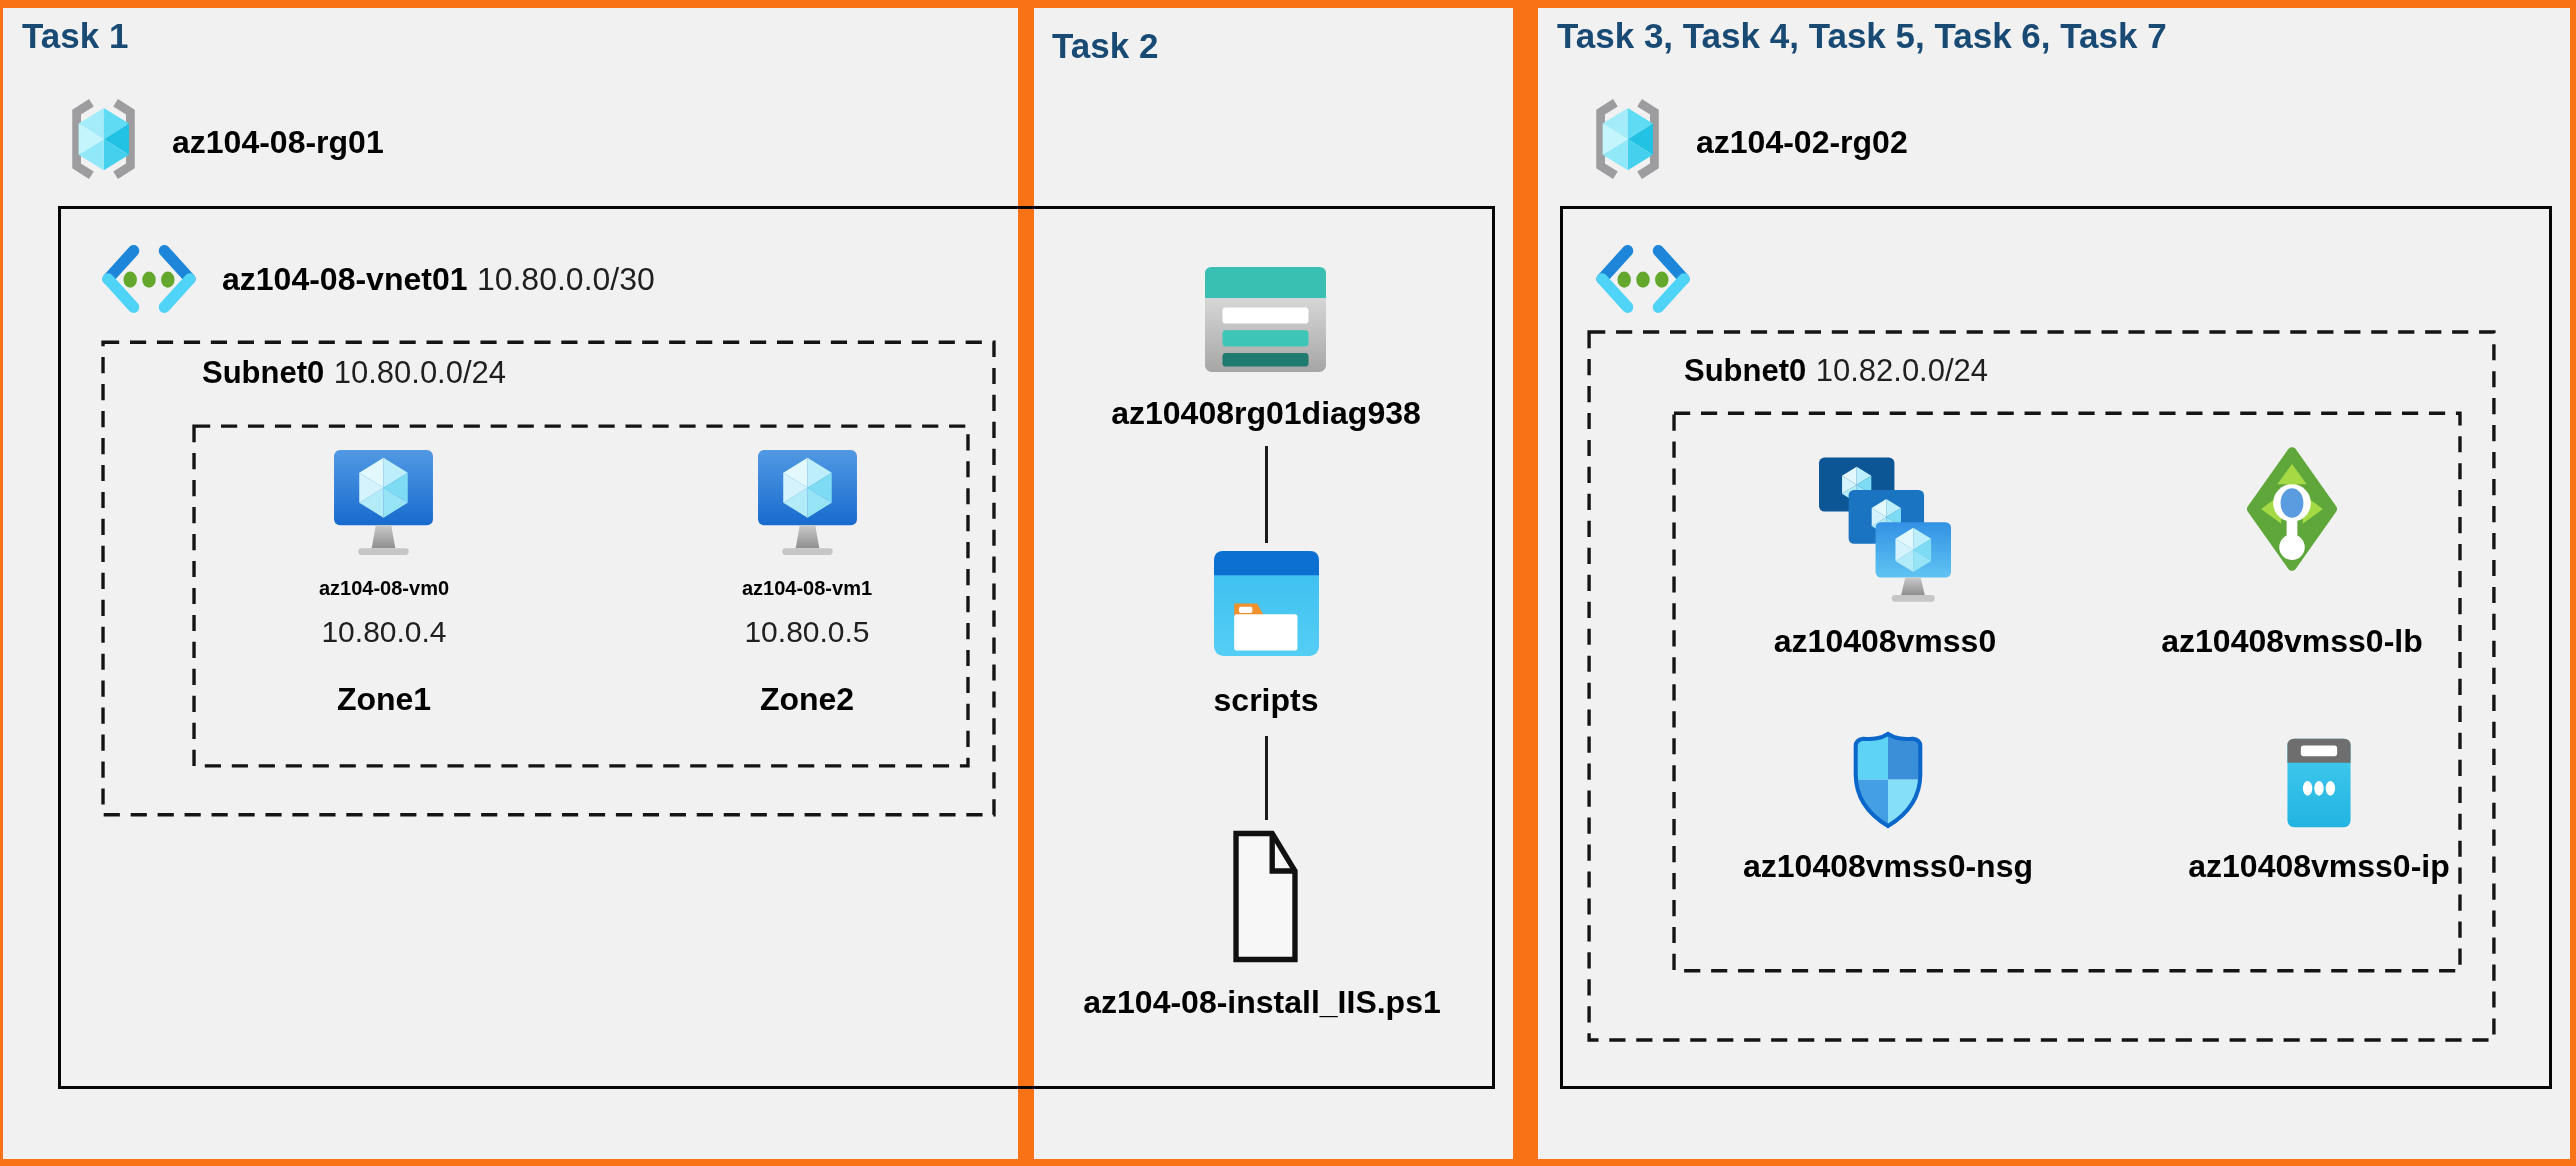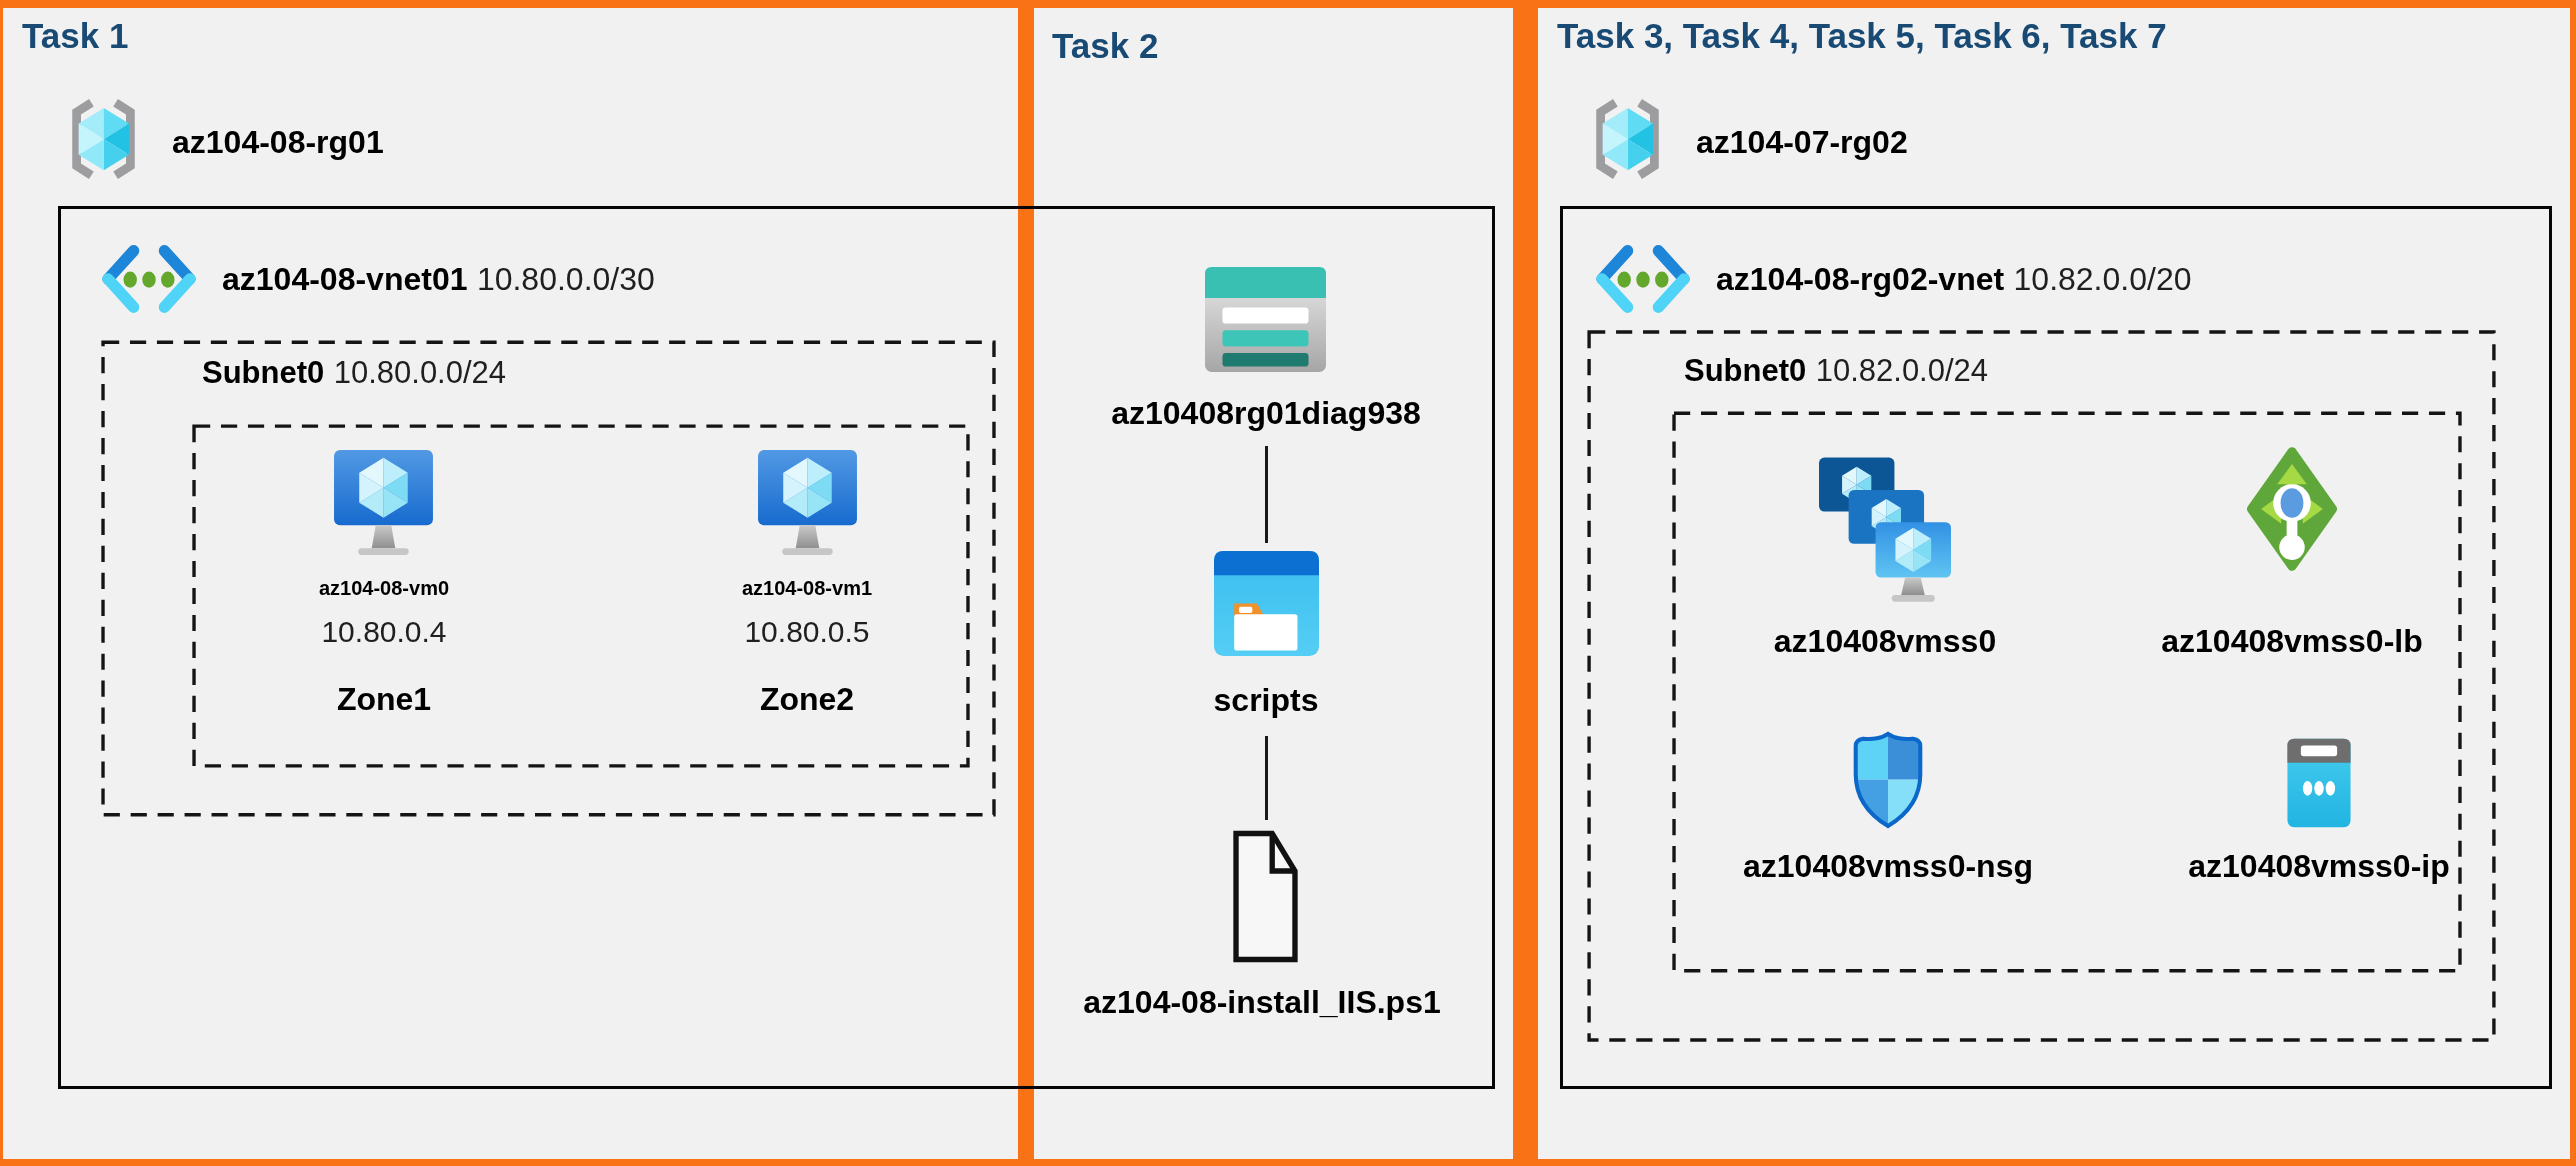--- a/index.html
+++ b/index.html
@@ -101,21 +101,21 @@
     <polyline points="84,7 106,21 106,101 84,115" fill="none" stroke="#9d9da0" stroke-width="13"></polyline>
     <use href="#cube-cyan" transform="translate(29,15) scale(1.1)"></use>
   </svg>
   <div class="res-label" style="left:172px; top:123px">az104-08-rg01</div>
 
   <svg class="icon" style="left:1583px; top:98px" width="89" height="82" viewBox="0 0 132 122">
     <polyline points="48,7 26,21 26,101 48,115" fill="none" stroke="#9d9da0" stroke-width="13"></polyline>
     <polyline points="84,7 106,21 106,101 84,115" fill="none" stroke="#9d9da0" stroke-width="13"></polyline>
     <use href="#cube-cyan" transform="translate(29,15) scale(1.1)"></use>
   </svg>
-  <div class="res-label" style="left:1696px; top:123px">az104-07-rg02</div>
+  <div class="res-label" style="left:1696px; top:123px">az104-02-rg02</div>
 
   <div class="blackbox" id="box1"></div>
   <div class="blackbox" id="box3"></div>
 
   <svg class="icon" style="left:100px; top:244px" width="98" height="70" viewBox="0 0 146 104">
     <line x1="50" y1="10" x2="12" y2="52" stroke="#1e86d8" stroke-width="17" stroke-linecap="round"></line>
     <line x1="12" y1="52" x2="50" y2="94" stroke="#4fd4f7" stroke-width="17" stroke-linecap="round"></line>
     <line x1="96" y1="10" x2="134" y2="52" stroke="#1e86d8" stroke-width="17" stroke-linecap="round"></line>
     <line x1="134" y1="52" x2="96" y2="94" stroke="#4fd4f7" stroke-width="17" stroke-linecap="round"></line>
     <ellipse cx="45" cy="53" rx="10" ry="12" fill="#63a82c"></ellipse>
@@ -128,23 +128,20 @@
 
   <svg class="icon" style="left:1594px; top:244px" width="98" height="70" viewBox="0 0 146 104">
     <line x1="50" y1="10" x2="12" y2="52" stroke="#1e86d8" stroke-width="17" stroke-linecap="round"></line>
     <line x1="12" y1="52" x2="50" y2="94" stroke="#4fd4f7" stroke-width="17" stroke-linecap="round"></line>
     <line x1="96" y1="10" x2="134" y2="52" stroke="#1e86d8" stroke-width="17" stroke-linecap="round"></line>
     <line x1="134" y1="52" x2="96" y2="94" stroke="#4fd4f7" stroke-width="17" stroke-linecap="round"></line>
     <ellipse cx="45" cy="53" rx="10" ry="12" fill="#63a82c"></ellipse>
     <ellipse cx="73" cy="53" rx="10" ry="12" fill="#63a82c"></ellipse>
     <ellipse cx="101" cy="53" rx="10" ry="12" fill="#63a82c"></ellipse>
   </svg>
-  <div class="res-label" style="left:1716px; top:260px">
-    <span>az104-08-rg02-vnet</span><span class="cidr">10.82.0.0/20</span>
-  </div>
 
   <svg class="dashedbox" style="left:101px; top:340px" width="895" height="477" viewBox="0 0 1328 707">
     <rect x="3" y="3" width="1322" height="701" fill="none" stroke="#141414" stroke-width="5" stroke-dasharray="24 16"></rect>
   </svg>
   <div class="sub-label" style="left:202px; top:355px">
     <span>Subnet0</span><span class="cidr">10.80.0.0/24</span>
   </div>
 
   <svg class="dashedbox" style="left:192px; top:424px" width="778" height="344" viewBox="0 0 1154 510">
     <rect x="3" y="3" width="1148" height="504" fill="none" stroke="#141414" stroke-width="5" stroke-dasharray="24 16"></rect>

